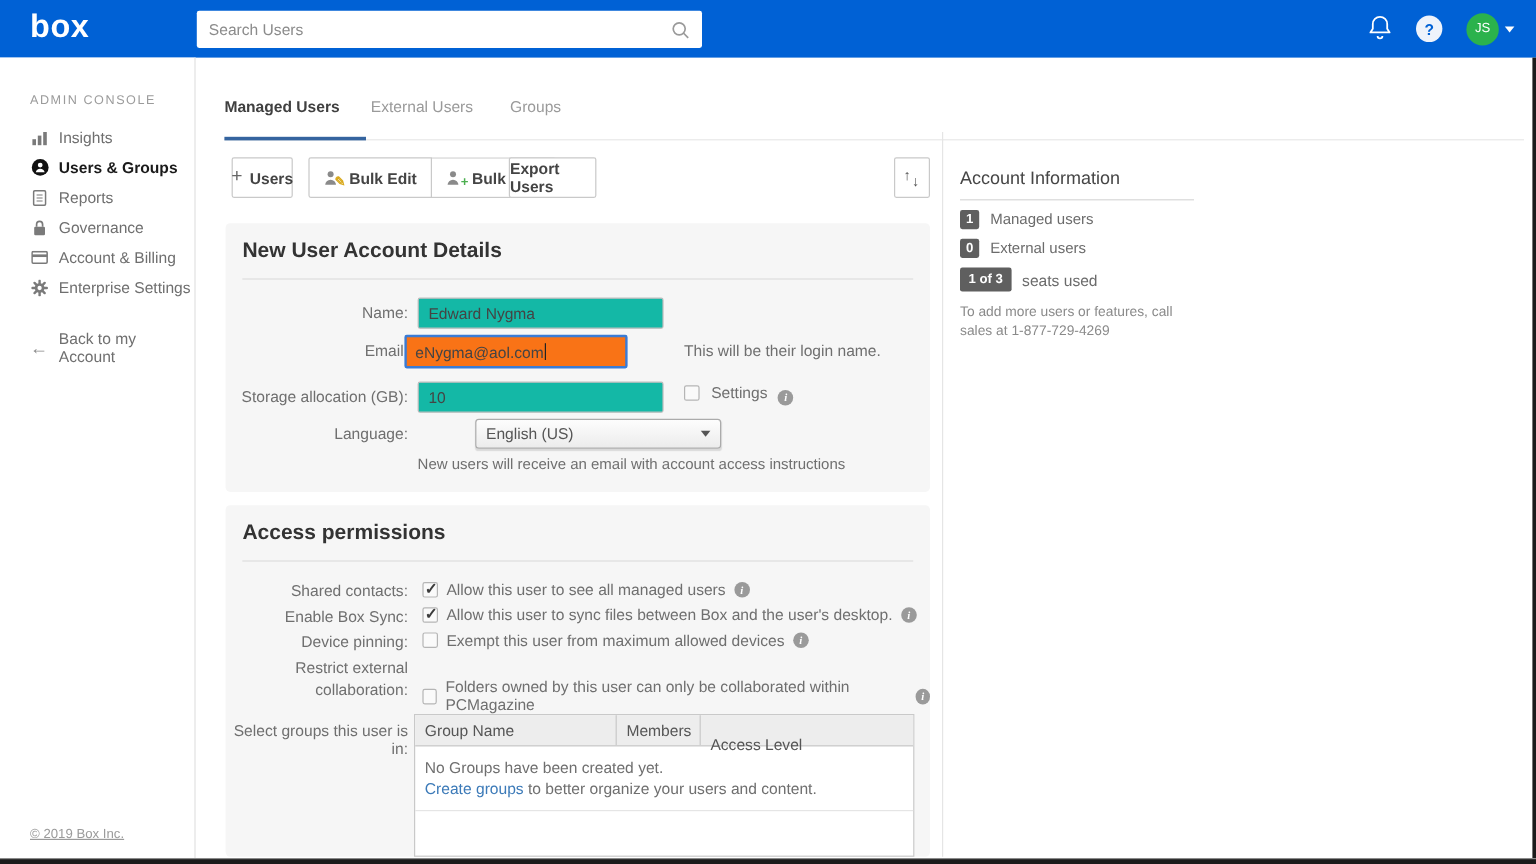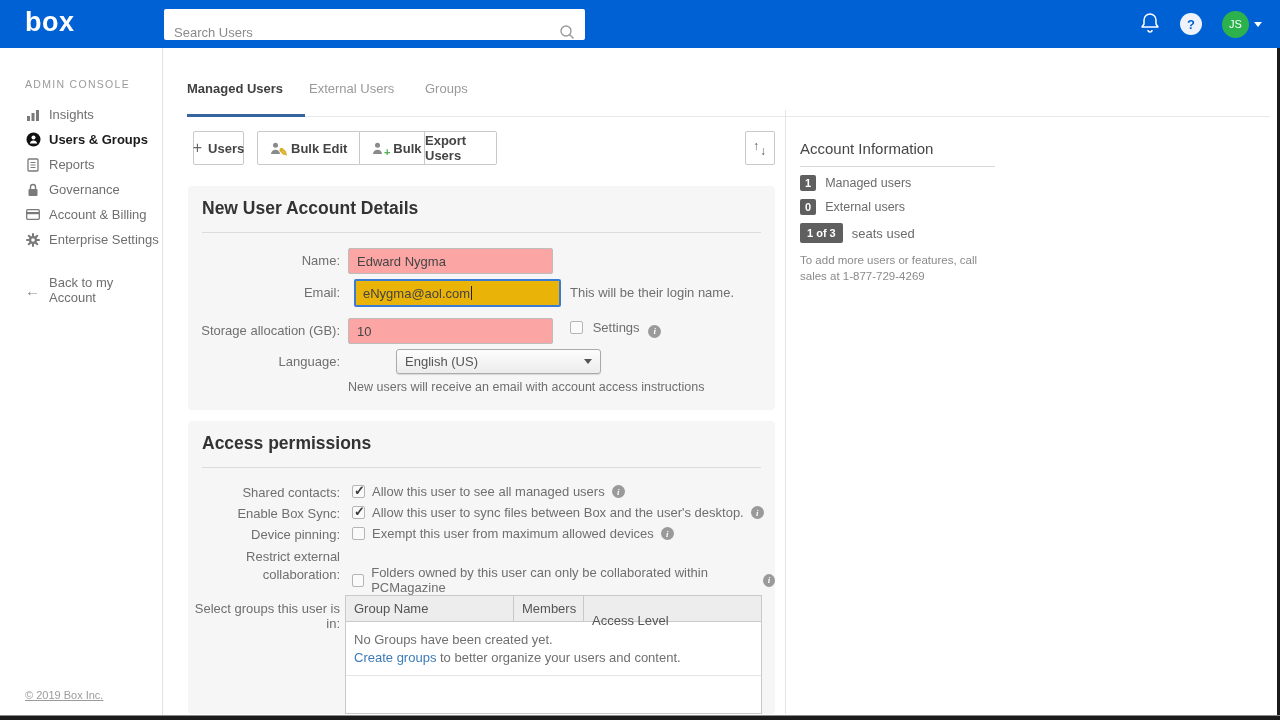--- a/index.html
+++ b/index.html
@@ -3,21 +3,21 @@
 <meta charset="utf-8">
 <style>
   * { margin:0; padding:0; box-sizing:border-box; }
   html,body { width:1280px; height:720px; }
   body { font-family:"Liberation Sans", sans-serif; font-size:13px; color:#333; background:#fff; overflow:hidden; }
   #page { position:relative; width:1280px; height:720px; background:#fff; overflow:hidden; }
 
   
   .topbar { position:absolute; left:0; top:0; width:1280px; height:48px; background:#0061d5; }
   .logo { position:absolute; left:25px; top:7px; color:#fff; font-size:27px; font-weight:bold; letter-spacing:0.5px; }
-  .searchbox { position:absolute; left:164px; top:9px; width:421px; height:31px; background:#fff; border-radius:2px; display:flex; align-items:flex-end; }
+  .searchbox { position:absolute; left:164px; top:9px; width:421px; height:31px; background:#fff; border-radius:2px; display:flex; align-items:center; }
   .searchbox input { flex:1; border:none; outline:none; background:transparent; font-family:"Liberation Sans",sans-serif; font-size:13px; color:#444; padding:0 10px; }
   .searchbox input::placeholder { color:#8b8b8b; }
   .search-ico { margin-right:10px; display:flex; }
   .top-icons { position:absolute; right:18px; top:0; height:48px; display:flex; align-items:center; gap:20px; }
   .help-circle { width:22px; height:22px; border-radius:50%; background:#eef3fb; color:#0061d5; font-weight:bold; font-size:13px; display:flex; align-items:center; justify-content:center; }
   .avatar-wrap { display:flex; align-items:center; gap:5px; }
   .avatar { width:27px; height:27px; border-radius:50%; background:#2bb24c; color:#fff; font-size:11px; font-weight:normal; display:flex; align-items:center; justify-content:center; }
   .caret-down { width:0; height:0; border-left:4px solid transparent; border-right:4px solid transparent; border-top:5px solid #fff; }
 
   
@@ -48,22 +48,22 @@
   .person-ico .mark { position:absolute; right:-3px; bottom:-3px; font-size:11px; font-weight:bold; line-height:1; }
   .sort-btn { position:absolute; left:745px; top:131px; width:30px; height:34px; background:#fff; border:1px solid #c9c9c9; border-radius:2px; color:#555; cursor:pointer; font-size:12px; }
   .sort-btn .u { position:absolute; left:7px; top:7px; }
   .sort-btn .d { position:absolute; left:14px; top:12px; }
 
   
   .card { position:absolute; left:188px; width:587px; background:#f6f6f6; border-radius:4px; }
   .card-title { position:absolute; left:14px; top:12px; font-size:17.5px; font-weight:bold; color:#333; }
   .card-divider { position:absolute; left:14px; right:14px; top:46px; height:1px; background:#dcdcdc; }
   .frm-label { position:absolute; width:150px; text-align:right; color:#6f6f6f; font-size:13px; }
-  .frm-input { position:absolute; left:160px; width:205px; height:26px; border:1px solid #bdbdbd; border-radius:2px; background:#fca5a5; font-family:"Liberation Sans",sans-serif; font-size:13px; color:#444; padding:0 8px; outline:none; }
-  .fake-input { position:absolute; left:166px; width:207px; height:28px; border:2px solid #3a7bd5; border-radius:2px; background:#eab308; font-size:13px; color:#444; display:flex; align-items:center; padding:0 7px; }
+  .frm-input { position:absolute; left:160px; width:205px; height:26px; border:1px solid #bdbdbd; border-radius:2px; background:#14b8a6; font-family:"Liberation Sans",sans-serif; font-size:13px; color:#444; padding:0 8px; outline:none; }
+  .fake-input { position:absolute; left:149px; width:186px; height:28px; border:2px solid #3a7bd5; border-radius:2px; background:#f97316; font-size:13px; color:#444; display:flex; align-items:center; padding:0 7px; }
   .caret-bar { width:1px; height:14px; background:#222; margin-left:1px; }
   .hint { position:absolute; left:382px; color:#6f6f6f; font-size:13px; }
   .select { position:absolute; left:160px; width:205px; height:25px; border:1px solid #ababab; border-radius:3px; background:linear-gradient(#fdfdfd,#ececec); box-shadow:0 1px 1px rgba(0,0,0,0.12); display:flex; align-items:center; color:#555; font-size:13px; padding:0 8px; cursor:pointer;margin-left:48px; }
   .select .sel-caret { margin-left:auto; width:0; height:0; border-left:4px solid transparent; border-right:4px solid transparent; border-top:5px solid #555; }
   .helper { position:absolute; left:160px; color:#6f6f6f; font-size:12.5px; }
 
   .checkbox { display:inline-block; width:13px; height:13px; border:1px solid #b5b5b5; border-radius:2px; background:#fafafa; position:relative; vertical-align:-2px; cursor:pointer; }
   .checkbox.checked:after { content:"\2713"; position:absolute; left:1px; top:-3px; font-size:13px; font-weight:bold; color:#3c3c3c; }
   .info-ico { display:inline-flex; width:13px; height:13px; border-radius:50%; background:#9a9a9a; color:#fff; font-size:9px; font-weight:bold; align-items:center; justify-content:center; vertical-align:-2px; font-family:"Liberation Serif",serif; font-style:italic; }
 

